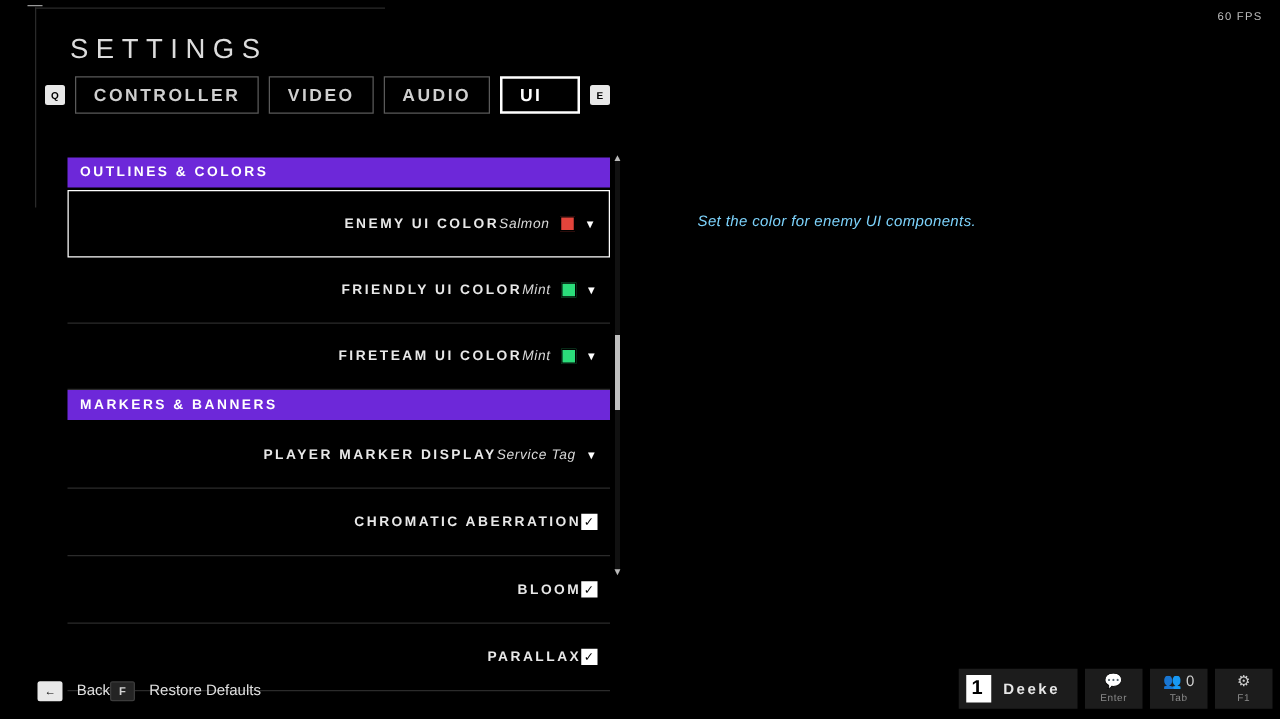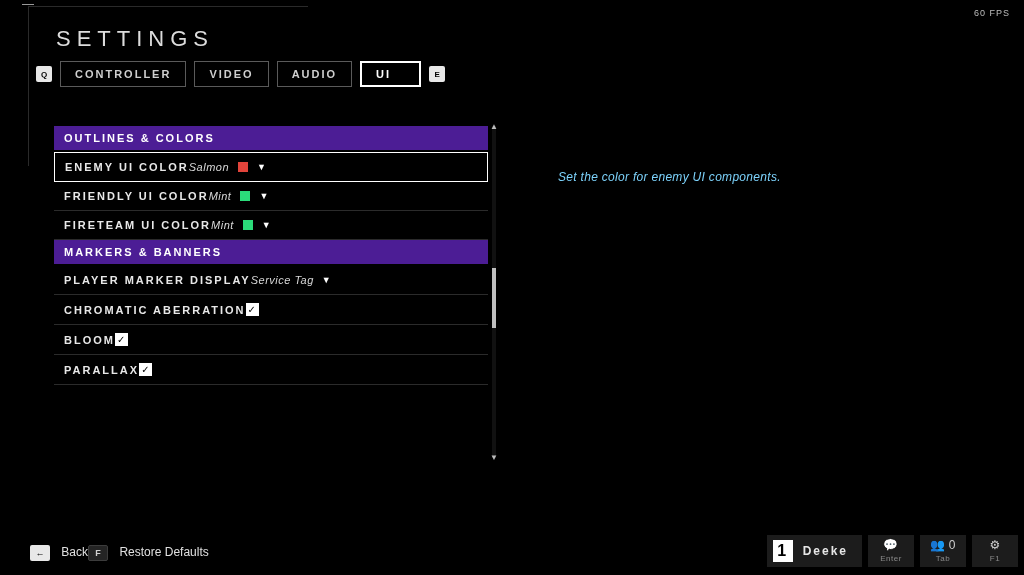--- a/index.html
+++ b/index.html
@@ -4,25 +4,25 @@
 <style>
   *{box-sizing:border-box;margin:0;padding:0;font-family:"Segoe UI",Arial,sans-serif}
   html,body{width:1024px;height:575px;background:#000;color:#e8e8e8;overflow:hidden;position:relative}
   .fps{position:absolute;top:8px;right:14px;font-size:9px;color:#bdbdbd;letter-spacing:1px}
   .hdr{position:absolute;top:26px;left:56px;font-size:22px;font-weight:400;letter-spacing:6px;color:#dcdcdc}
   .deco-line-v{position:absolute;left:28px;top:6px;width:1px;height:160px;background:#2a2a2a}
   .deco-line-h{position:absolute;left:28px;top:6px;width:280px;height:1px;background:#2a2a2a}
   .deco-tick{position:absolute;left:22px;top:4px;width:12px;height:5px;border-top:1px solid #999}
   .tabbar{position:absolute;top:61px;left:36px;display:flex;gap:8px;align-items:center}
   .bumper{width:16px;height:16px;background:#e8e8e8;color:#000;font-size:8px;font-weight:700;display:flex;align-items:center;justify-content:center;border-radius:2px}
-  .tab{border:1px solid #5a5a5a;padding:6px 14px;font-size:11px;font-weight:700;letter-spacing:2px;color:#cfcfcf;cursor:pointer}
+  .tab{border:1px solid #5a5a5a;padding:6px 14px;font-size:14px;font-weight:700;letter-spacing:2px;color:#cfcfcf;cursor:pointer}
   .tab.active{border:2px solid #fff;color:#fff;padding:5px 28px 5px 14px}
   .panel{position:absolute;top:126px;left:54px;width:434px;height:332px;display:flex;flex-direction:column}
-  .cat{background:#4c1d95;color:#fff;font-size:11px;font-weight:700;letter-spacing:2px;padding:6px 10px;margin-bottom:2px}
-  .row{display:flex;align-items:center;justify-content:flex-start;padding:8px 10px;border-bottom:1px solid #2b2b2b;font-size:11px;font-weight:700;letter-spacing:2px}
+  .cat{background:#6d28d9;color:#fff;font-size:11px;font-weight:700;letter-spacing:2px;padding:6px 10px;margin-bottom:2px}
+  .row{display:flex;align-items:center;justify-content:flex-end;padding:20px 10px;border-bottom:1px solid #2b2b2b;font-size:11px;font-weight:700;letter-spacing:2px}
   .row.sel{border:1px solid #fff}
   .row .lbl{color:#e8e8e8}
   .val{display:flex;align-items:center;gap:8px;font-style:italic;font-weight:400;letter-spacing:0.5px;color:#d8d8d8}
   .sw{width:12px;height:12px;border:1px solid #000;display:inline-block}
   .caret{font-size:9px;color:#fff}
   .chk{width:13px;height:13px;background:#fff;color:#000;font-size:10px;display:flex;align-items:center;justify-content:center;font-style:normal}
   .scroll{position:absolute;top:126px;left:492px;width:4px;height:332px;background:#111}
   .scroll .arrw{position:absolute;left:-2px;color:#bbb;font-size:8px}
   .scroll .thumb{position:absolute;right:0;top:142px;width:4px;height:60px;background:#bfbfbf}
   .help{position:absolute;top:170px;left:558px;font-size:12px;font-style:italic;color:#7dd3fc;letter-spacing:0.3px}

